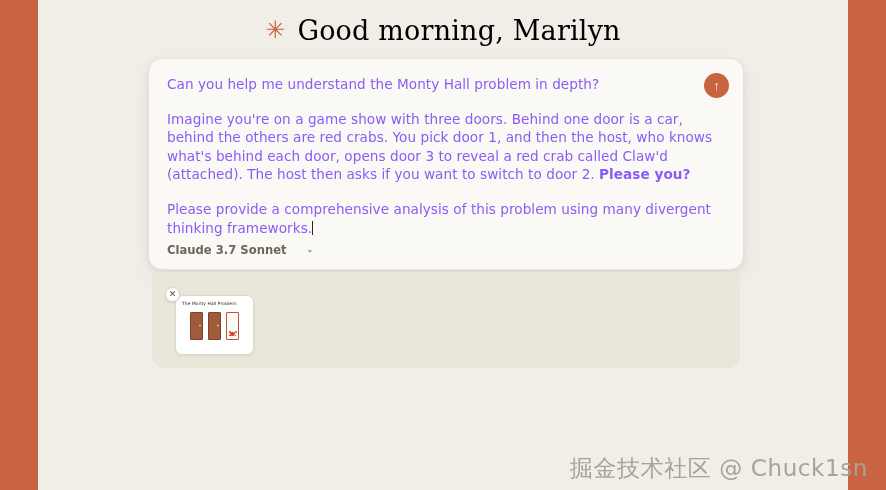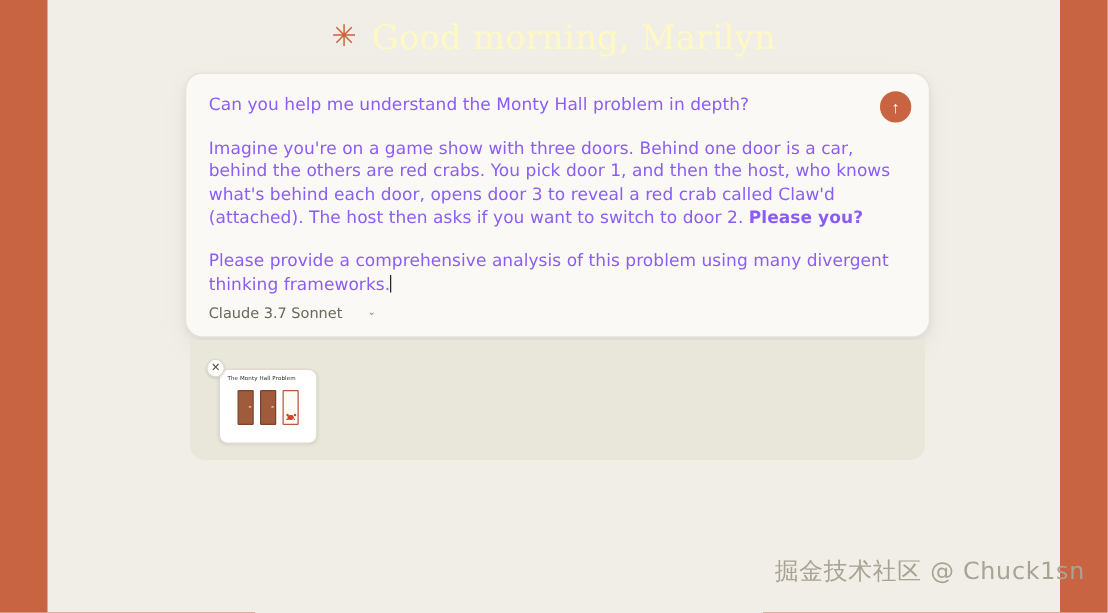--- a/index.html
+++ b/index.html
@@ -40,21 +40,21 @@
   }
   .greeting-star {
     color: #c96442;
     font-size: 24px;
     line-height: 1;
     display: inline-block;
   }
   .greeting-text {
     font-family: "DejaVu Serif", "Liberation Serif", serif;
     font-size: 27px;
-    color: #fef9c3;
+    color: #000000;
     letter-spacing: 0.2px;
     white-space: nowrap;
   }
 
   
   .composer {
     position: absolute;
     left: 148px;
     top: 58px;
     width: 596px;
@@ -103,20 +103,21 @@
     font-size: 13px;
     line-height: 1;
     cursor: pointer;
     padding: 0;
   }
   .model-row {
     display: flex;
     align-items: center;
     gap: 20px;
     padding: 2px 0 4px 0;
+    font-weight: bold;
   }
   .model-name {
     font-size: 11.6px;
     color: #6b6757;
     font-family: "DejaVu Sans", "Liberation Sans", sans-serif;
   }
   .chevron {
     font-size: 8px;
     color: #8c8878;
     line-height: 1;
@@ -229,22 +230,22 @@
     align-items: center;
     justify-content: center;
     cursor: pointer;
     box-shadow: 0 1px 2px rgba(0,0,0,0.12);
     padding: 0;
   }
 
   .watermark {
     position: absolute;
     right: 18px;
-    bottom: 20px;
-    font-size: 19px;
+    bottom: 6px;
+    font-size: 23px;
     color: #a9a395;
     font-family: "DejaVu Sans", "Liberation Sans", sans-serif;
     letter-spacing: 0.6px;
     white-space: nowrap;
   }
 </style>
 </head>
 <body>
 
 <div id="app">

